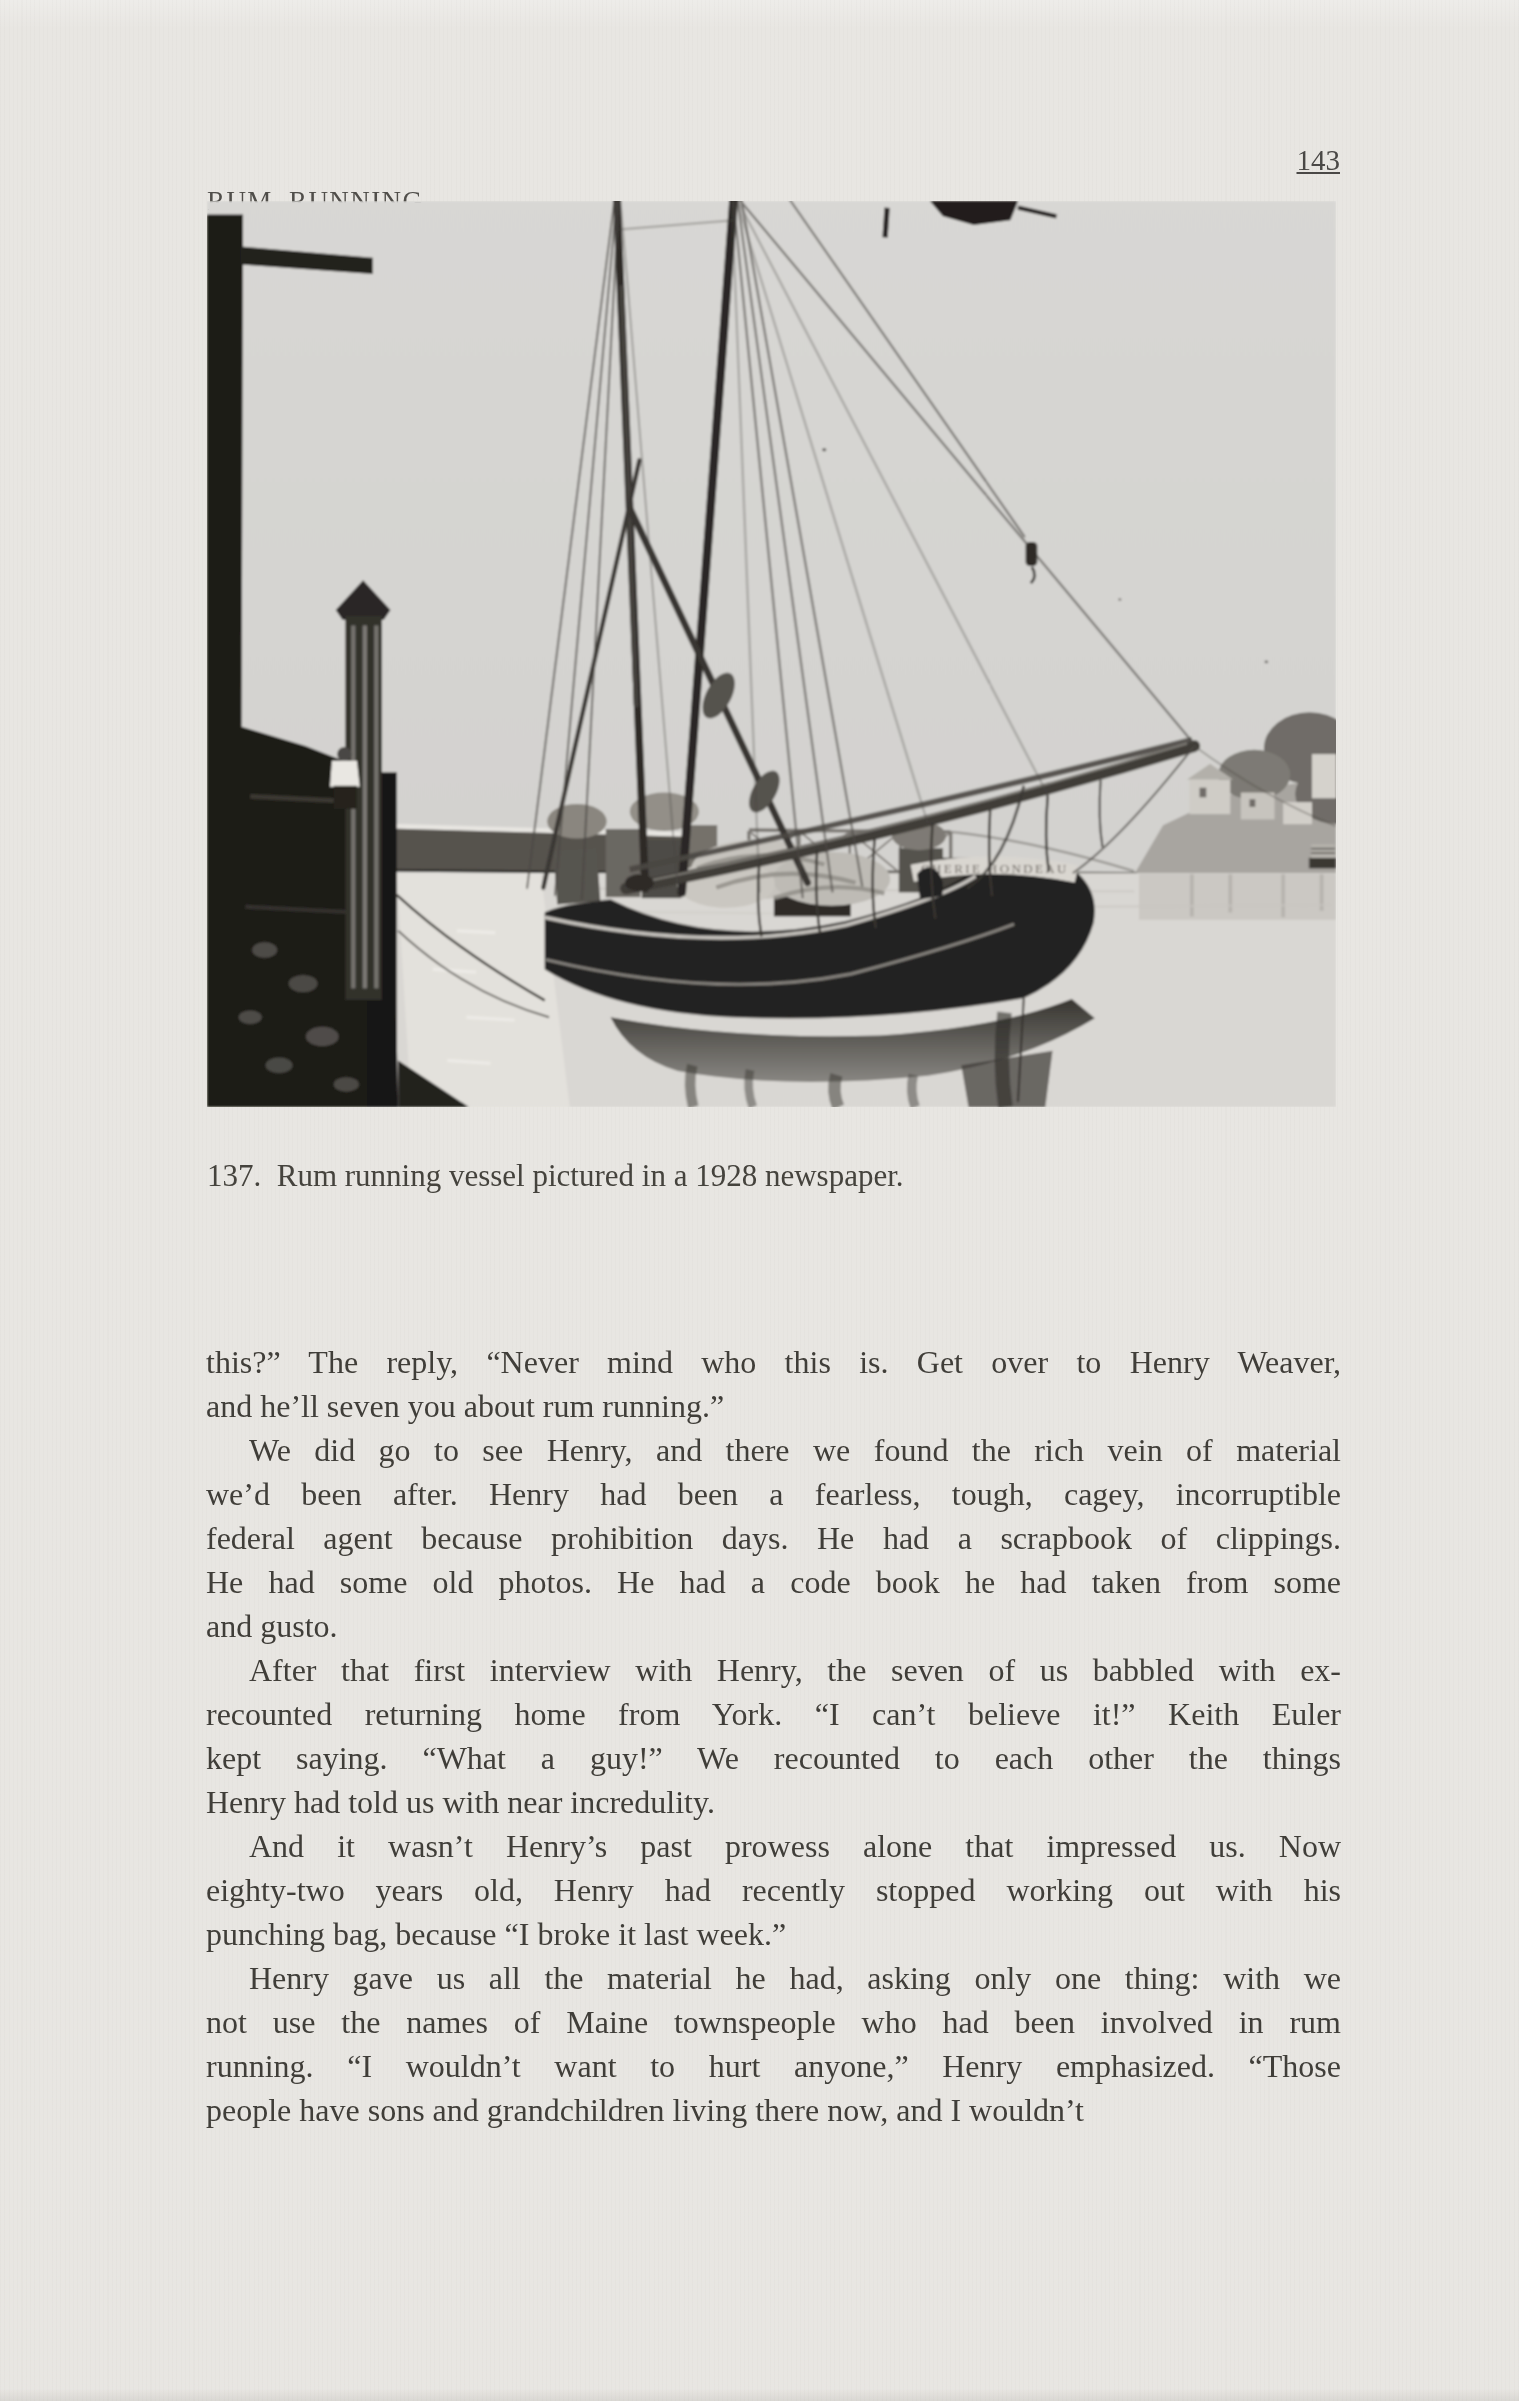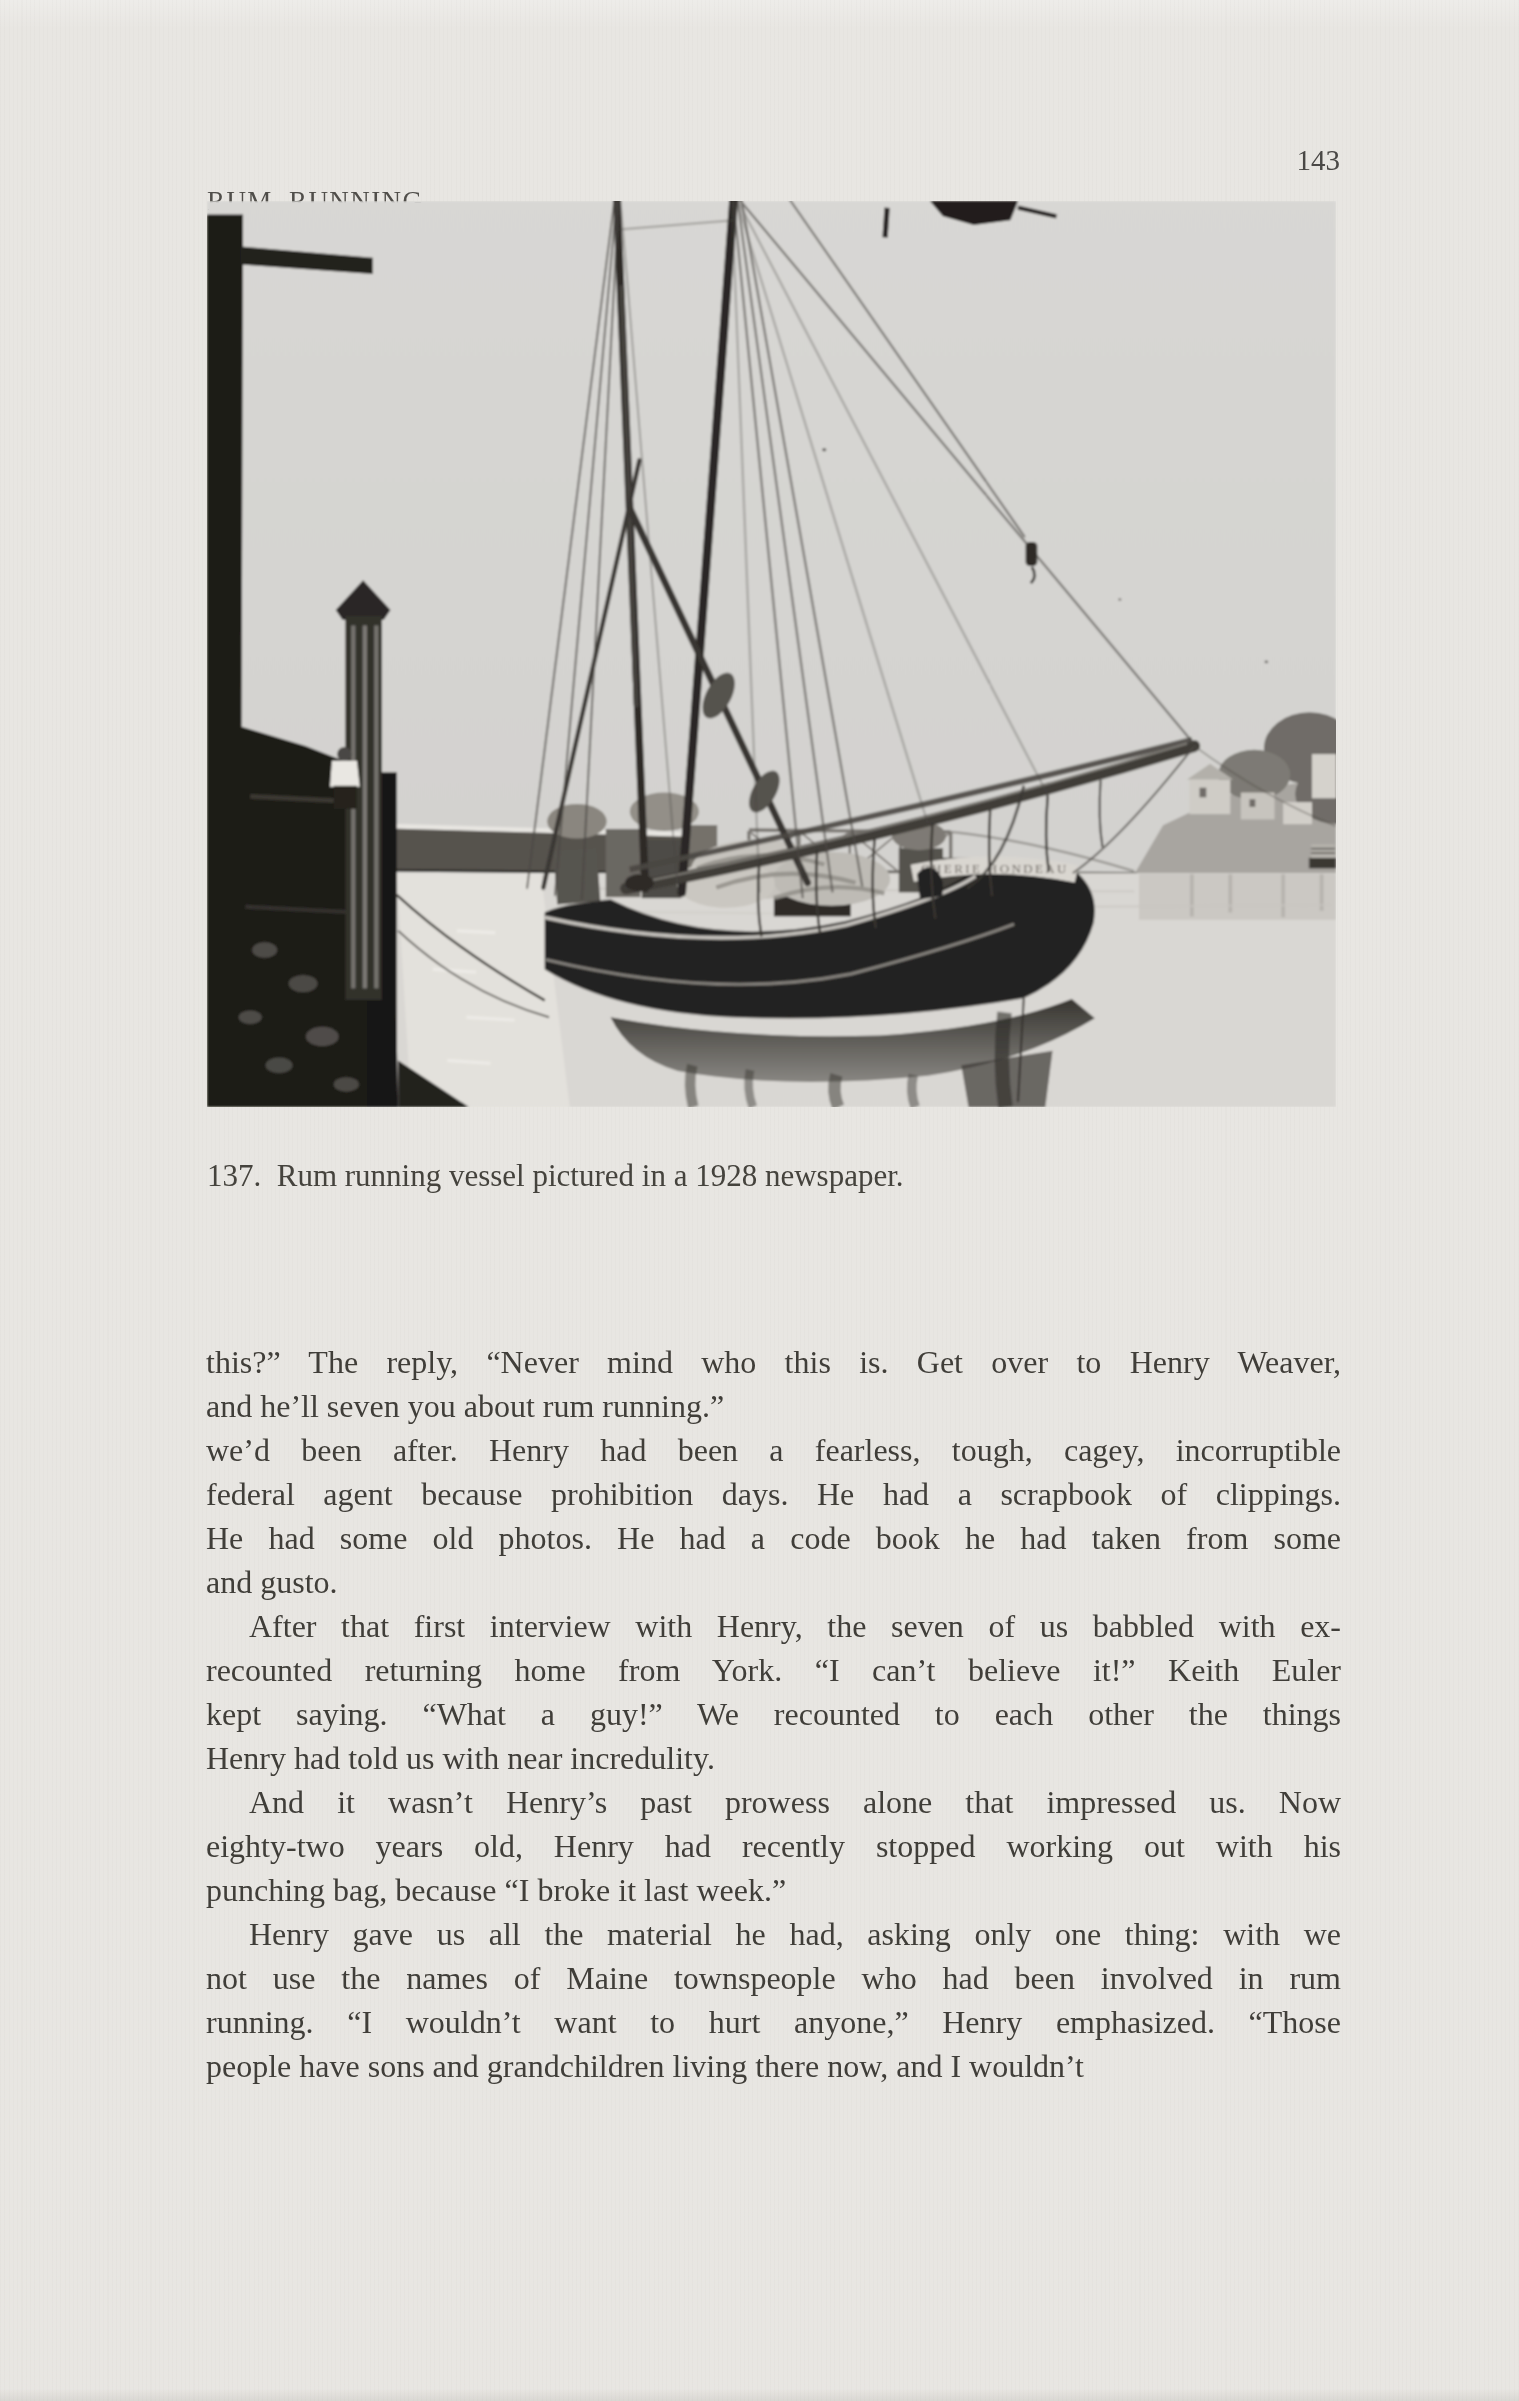--- a/index.html
+++ b/index.html
@@ -19,21 +19,21 @@
   }
   .runhead-row{position:absolute;left:207px;top:146px;width:1133px;height:34px;}
   .running-head{
     position:absolute;left:0;top:0;
     font-size:27px;line-height:31px;letter-spacing:1.4px;word-spacing:8.2px;
     color:var(--header-ink,#504e4a);
     margin-top:40px;
   }
   .page-number{
     position:absolute;right:0;top:-1px;
-    font-size:29px;line-height:31px;color:#4a4846;
+    font-size:29px;line-height:31px;color:#4a4846;text-decoration:underline;
   }
   figure{margin:0;}
   .photo-wrap{
     position:absolute;left:207px;top:201px;width:1129px;height:906px;
     data:'';
   }
   .photo-wrap svg{display:block;width:1129px;height:906px;}
   .figure-caption{
     position:absolute;left:207px;top:1157px;width:1129px;
     text-align:left;font-size:31px;line-height:37px;
@@ -280,20 +280,21 @@
           </g>
         </g>
       </svg>
     </div>
     <figcaption class="figure-caption">137. Rum running vessel pictured in a 1928 newspaper.</figcaption>
   </figure>
 
   <main class="body-text">
       <div class="bodyline">this?” The reply, “Never mind who this is. Get over to Henry Weaver,</div>
       <div class="bodyline lastline">and he’ll seven you about rum running.”</div>
+      <div class="bodyline indent">We did go to see Henry, and there we found the rich vein of material</div>
       <div class="bodyline">we’d been after. Henry had been a fearless, tough, cagey, incorruptible</div>
       <div class="bodyline">federal agent because prohibition days. He had a scrapbook of clippings.</div>
       <div class="bodyline">He had some old photos. He had a code book he had taken from some</div>
       <div class="bodyline lastline">and gusto.</div>
       <div class="bodyline indent">After that first interview with Henry, the seven of us babbled with ex-</div>
       <div class="bodyline">recounted returning home from York. “I can’t believe it!” Keith Euler</div>
       <div class="bodyline">kept saying. “What a guy!” We recounted to each other the things</div>
       <div class="bodyline lastline">Henry had told us with near incredulity.</div>
       <div class="bodyline indent">And it wasn’t Henry’s past prowess alone that impressed us. Now</div>
       <div class="bodyline">eighty-two years old, Henry had recently stopped working out with his</div>

